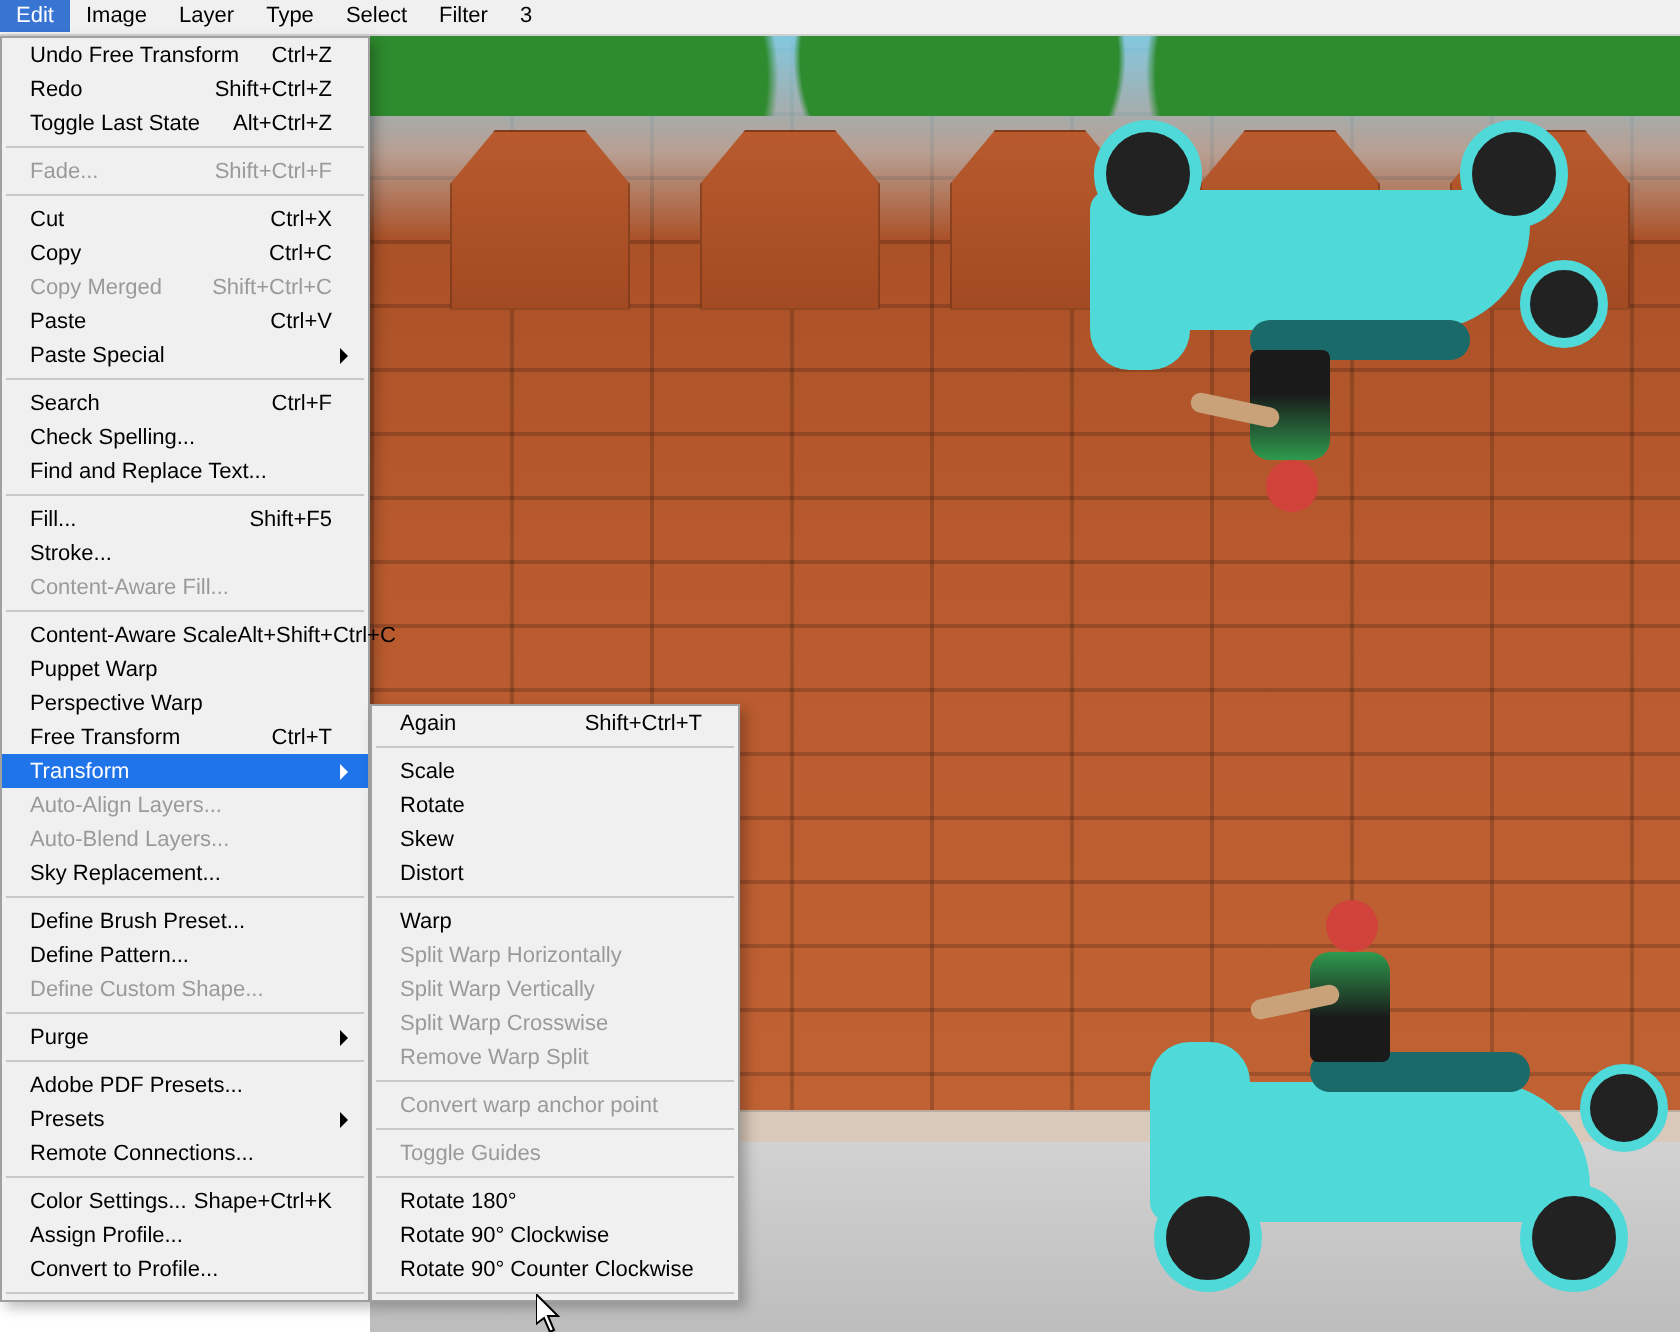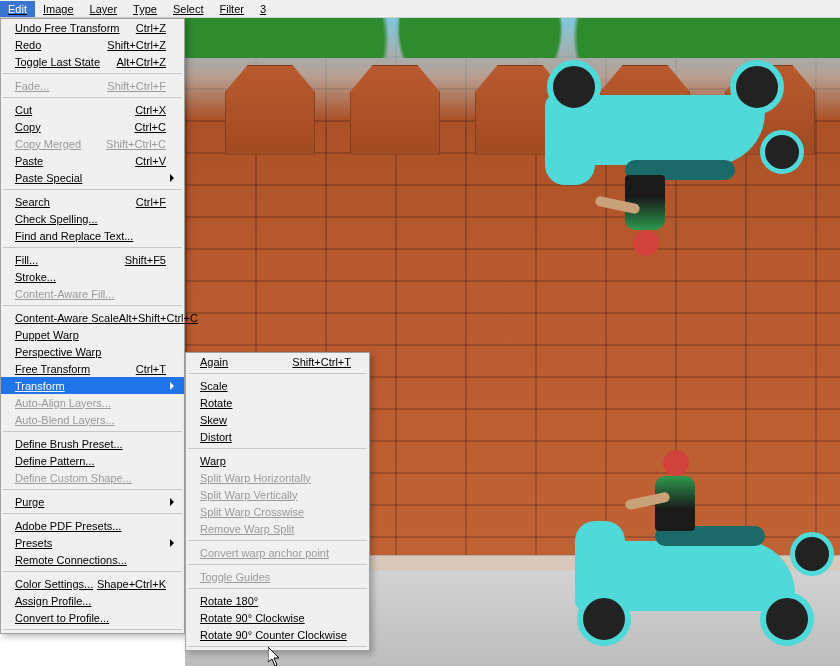--- a/index.html
+++ b/index.html
@@ -65,41 +65,40 @@
     border-radius:50%; background:#222; border:5px solid #4fd9d9;}
   .rider-body{position:absolute; left:90px; bottom:115px; width:40px; height:55px;
     background:linear-gradient(180deg,#2e9a4e 0%,#1a1a1a 60%); border-radius:10px 10px 4px 4px;}
   .rider-head{position:absolute; left:98px; bottom:170px; width:26px; height:26px;
     border-radius:50%; background:#d0423a;}
   .rider-arm{position:absolute; left:60px; bottom:140px; width:45px; height:10px;
     background:#caa27a; border-radius:5px; transform:rotate(-12deg);}
 
   .menubar {
     position: absolute; top: 0; left: 0; right: 0; height: 18px;
-    background: #f0f0f0; display: flex; align-items: flex-end;
-    border-bottom: 1px solid #d0d0d0; z-index: 5; text-decoration: underline;
+    background: #f0f0f0; display: flex; align-items: flex-start;
+    border-bottom: 1px solid #d0d0d0; z-index: 5;
   }
   .menubar span { padding: 2px 8px; color:#000; }
   .menubar span.open { background:#3874d1; color:#fff; }
 
   .dropdown {
     position: absolute; top: 18px; left: 0; width: 185px;
     background:#f0f0f0; border:1px solid #a0a0a0; box-shadow:3px 3px 6px rgba(0,0,0,.25);
     z-index: 10;
   }
   .submenu {
     position:absolute; top:352px; left:185px; width:185px;
     background:#f0f0f0; border:1px solid #a0a0a0; box-shadow:3px 3px 6px rgba(0,0,0,.25);
     z-index: 11;
   }
   .mi {
     display:flex; justify-content:space-between; align-items:center;
     padding: 2px 18px 2px 14px; height:17px; color:#000; position:relative;
     white-space:nowrap;
-    text-decoration:underline;
   }
   .mi.disabled { color:#9a9a9a;text-align:right; }
   .mi.highlight { background:#1e74e8; color:#fff; }
   .mi .sc { color:inherit; font-size:11px; }
   .mi.disabled .sc { color:#9a9a9a; }
   .mi.sub::after {
     content:""; position:absolute; right:6px; top:50%; transform:translateY(-50%);
     border:4px solid transparent; border-left-color:currentColor;
   }
   .sep { height:1px; margin:3px 2px; background:#c8c8c8; }
@@ -234,20 +233,23 @@
     </div>
     <div class="mi highlight sub">
       <span>Transform</span>
     </div>
     <div class="mi disabled">
       <span>Auto-Align Layers...</span>
     </div>
     <div class="mi disabled">
       <span>Auto-Blend Layers...</span>
     </div>
+    <div class="mi">
+      <span>Sky Replacement...</span>
+    </div>
     <div class="sep"></div>
     <div class="mi">
       <span>Define Brush Preset...</span>
     </div>
     <div class="mi">
       <span>Define Pattern...</span>
     </div>
     <div class="mi disabled">
       <span>Define Custom Shape...</span>
     </div>

